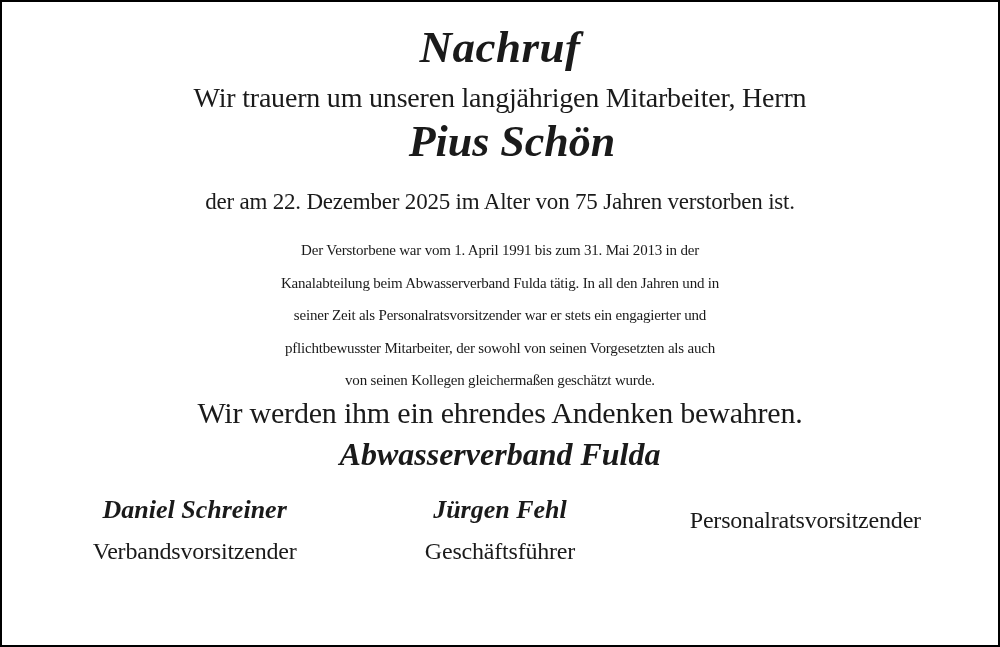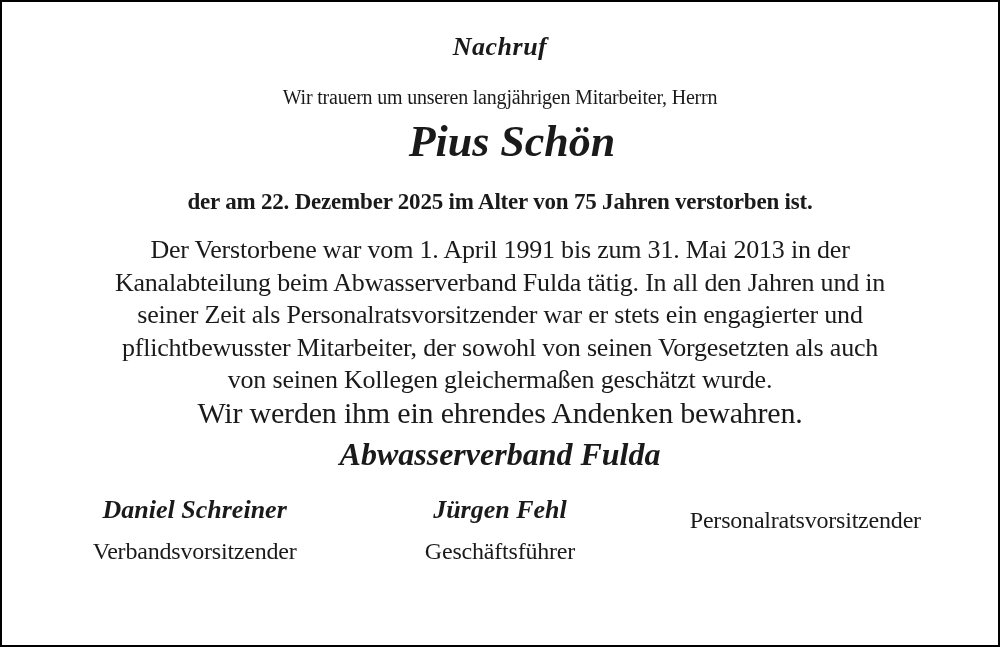--- a/index.html
+++ b/index.html
@@ -9,50 +9,49 @@
     height: 647px;
     border: 2px solid #000000;
     background: #ffffff;
     color: #1a1a1a;
     font-family: "Liberation Serif", serif;
     text-align: center;
     overflow: hidden;
   }
   .title {
     margin-top: 24px;
-    font-size: 26px;
+    font-size: 45px;
     line-height: 42px;
     font-style: italic;
     font-weight: 600;
     letter-spacing: 0.5px;
   }
   .intro {
     margin-top: 16px;
-    font-size: 20px;
+    font-size: 28px;
     line-height: 27px;
     letter-spacing: -0.2px;
   }
   .deceased-name {
     margin-top: 4px;
     font-size: 44px;
     line-height: 53px;
     font-style: italic;
     font-weight: 700;
     padding-left: 24px;
   }
   .death-line {
     margin-top: 20px;
     font-size: 23px;
     line-height: 28px;
     letter-spacing: -0.2px;
-    font-weight: bold;
   }
   .body-text {
     margin-top: 18px;
-    font-size: 26px;
+    font-size: 15px;
     line-height: 32.5px;
     letter-spacing: -0.2px;
     white-space: pre-line;
     padding: 0 60px;
   }
   .remembrance {
     font-size: 30px;
     line-height: 32.5px;
     letter-spacing: -0.2px;
   }

